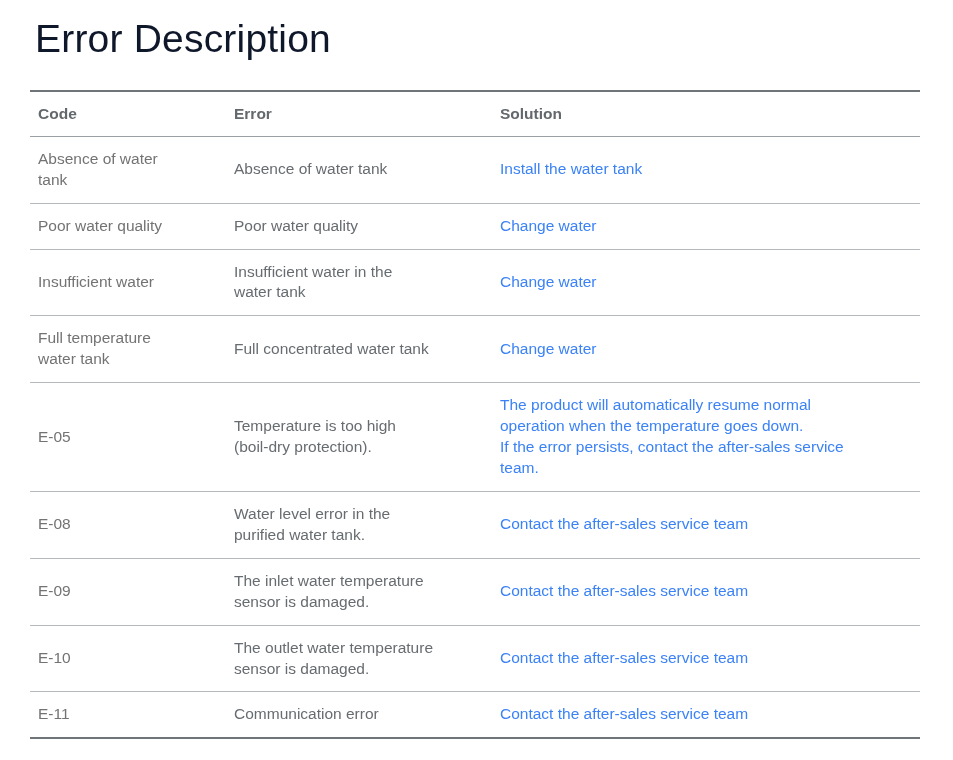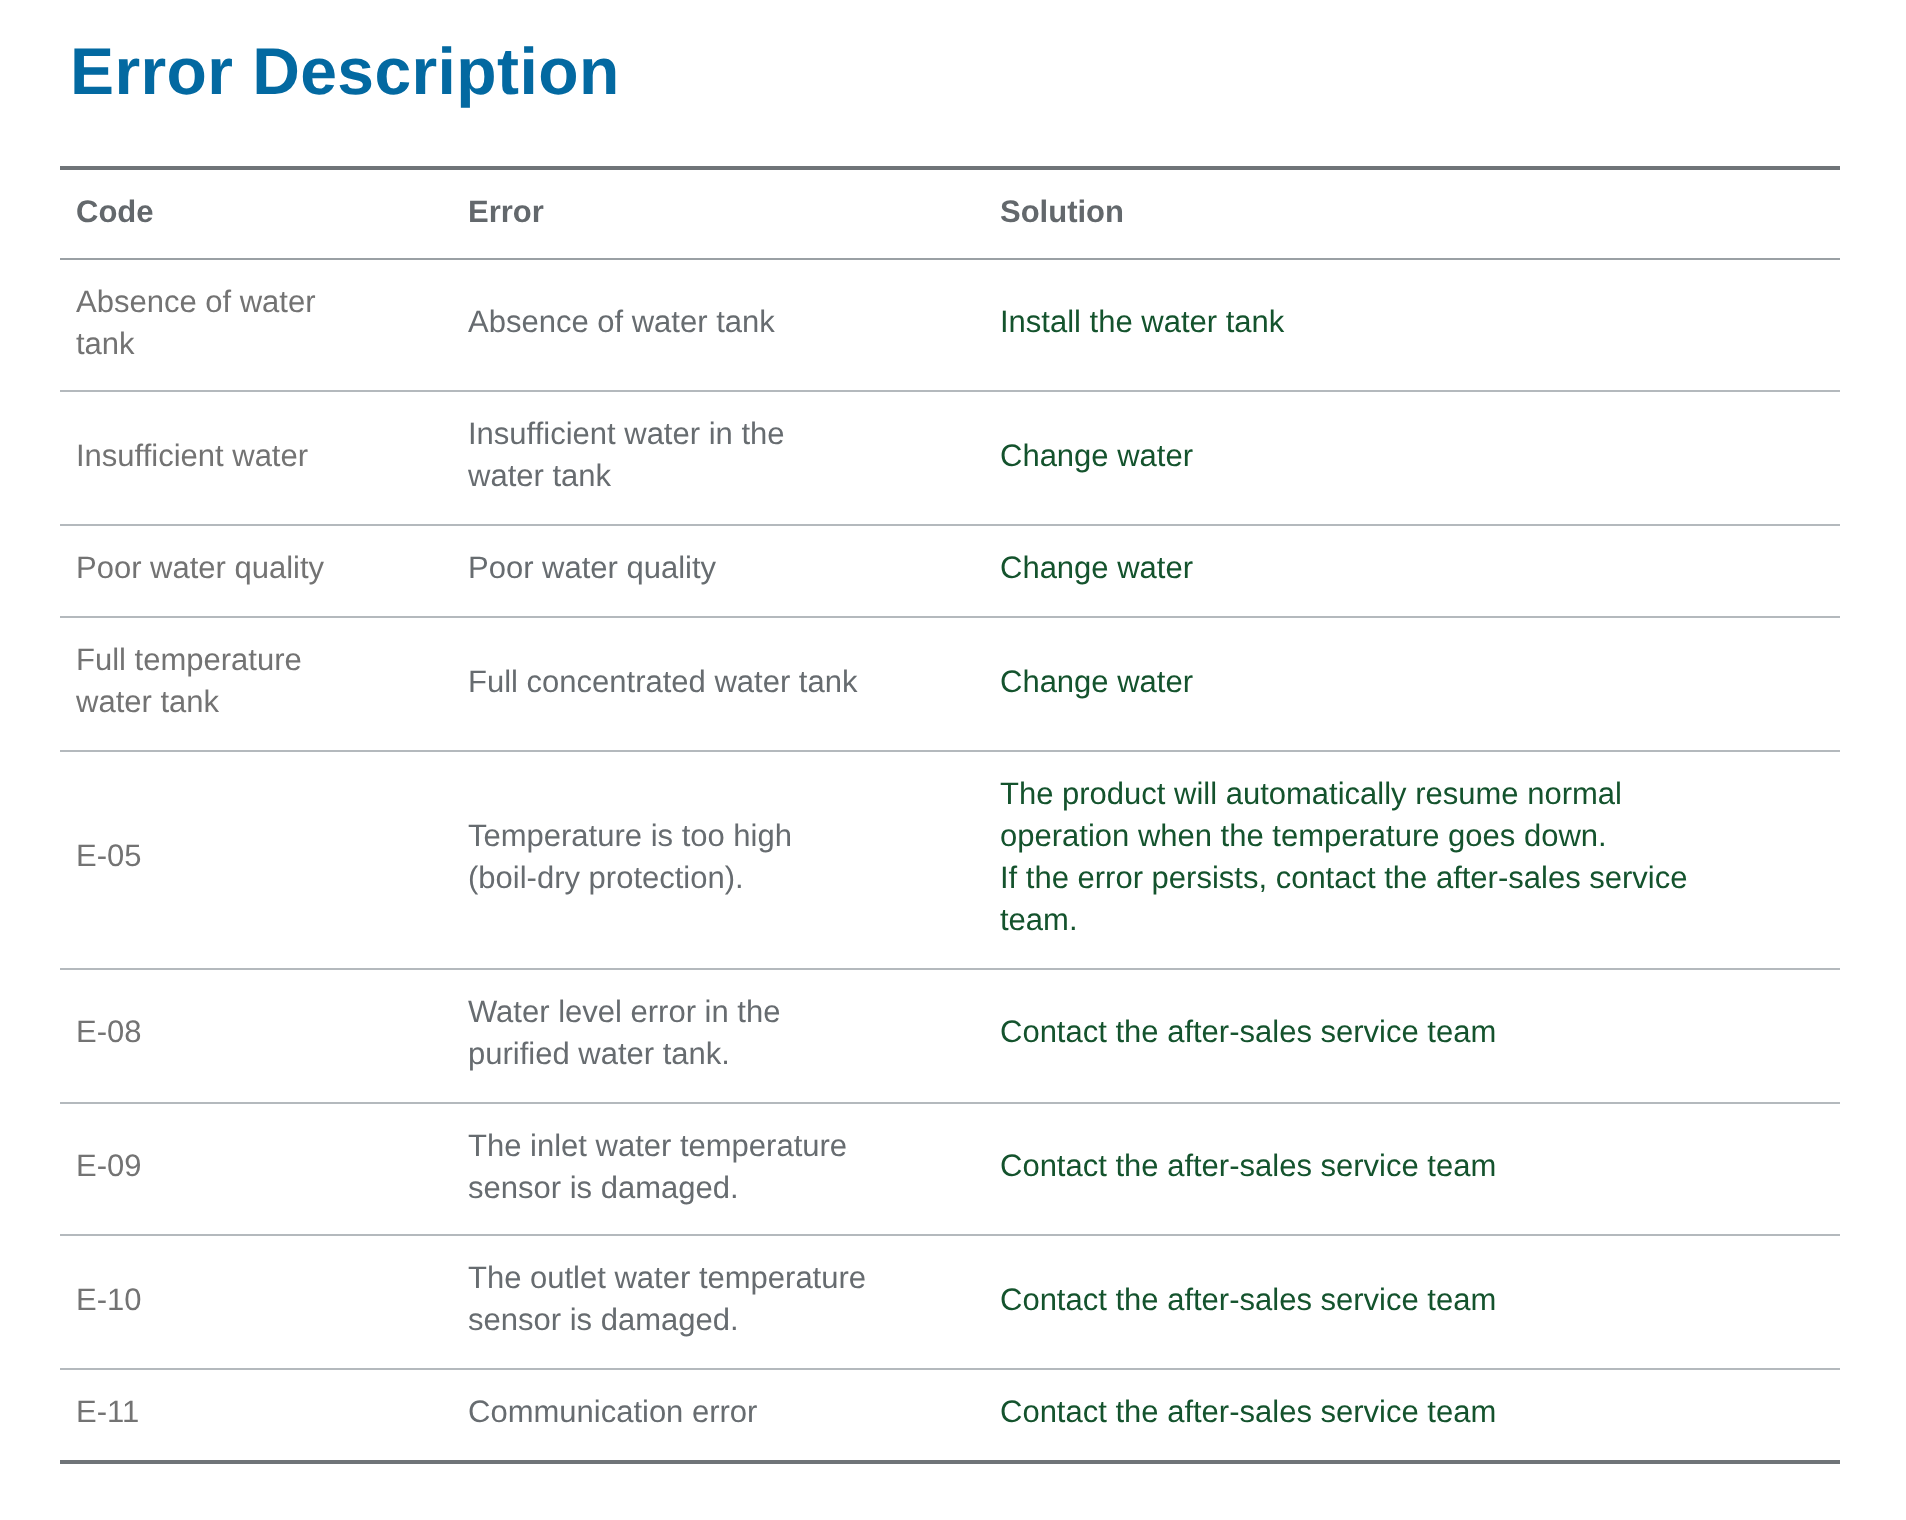--- a/index.html
+++ b/index.html
@@ -15,23 +15,23 @@
     overflow: hidden;
   }
   .page {
     position: relative;
     width: 953px;
     height: 760px;
     box-sizing: border-box;
     padding: 0 30px;
   }
   .page-title {
-    font-size: 33px;
-    font-weight: 700;
-    color: #0369a1;
+    font-size: 39px;
+    font-weight: 400;
+    color: #0f172a;
     letter-spacing: 0.2px;
     margin: 16px 0 0 5px;
     line-height: 1.2;
   }
   table.error-table {
     width: 890px;
     margin-top: 27px;
     border-collapse: collapse;
     table-layout: fixed;
   }
@@ -58,21 +58,21 @@
     vertical-align: middle;
   }
   table.error-table tbody tr:last-child td {
     border-bottom: 2.5px solid #6f7478;
   }
   .cell-text {
     display: block;
     white-space: pre-line;
   }
   td.code-cell .cell-text { color: #737373; }
-  td.solution-cell .cell-text { color: #14532d; }
+  td.solution-cell .cell-text { color: #3b82f6; }
 </style>
 </head>
 <body>
 
 <div class="page">
 
   <h1 class="page-title">Error Description</h1>
 
   <table class="error-table">
     <colgroup>
@@ -95,36 +95,36 @@
           </td>
         <td class="error-cell">
             <span class="cell-text">Absence of water tank</span>
           </td>
         <td class="solution-cell">
             <span class="cell-text">Install the water tank</span>
           </td>
       </tr>
       <tr>
         <td class="code-cell">
+            <span class="cell-text">Poor water quality</span>
+          </td>
+        <td class="error-cell">
+            <span class="cell-text">Poor water quality</span>
+          </td>
+        <td class="solution-cell">
+            <span class="cell-text">Change water</span>
+          </td>
+      </tr>
+      <tr>
+        <td class="code-cell">
             <span class="cell-text">Insufficient water</span>
           </td>
         <td class="error-cell">
             <span class="cell-text">Insufficient water in the
 water tank</span>
-          </td>
-        <td class="solution-cell">
-            <span class="cell-text">Change water</span>
-          </td>
-      </tr>
-      <tr>
-        <td class="code-cell">
-            <span class="cell-text">Poor water quality</span>
-          </td>
-        <td class="error-cell">
-            <span class="cell-text">Poor water quality</span>
           </td>
         <td class="solution-cell">
             <span class="cell-text">Change water</span>
           </td>
       </tr>
       <tr>
         <td class="code-cell">
             <span class="cell-text">Full temperature
 water tank</span>
           </td>

